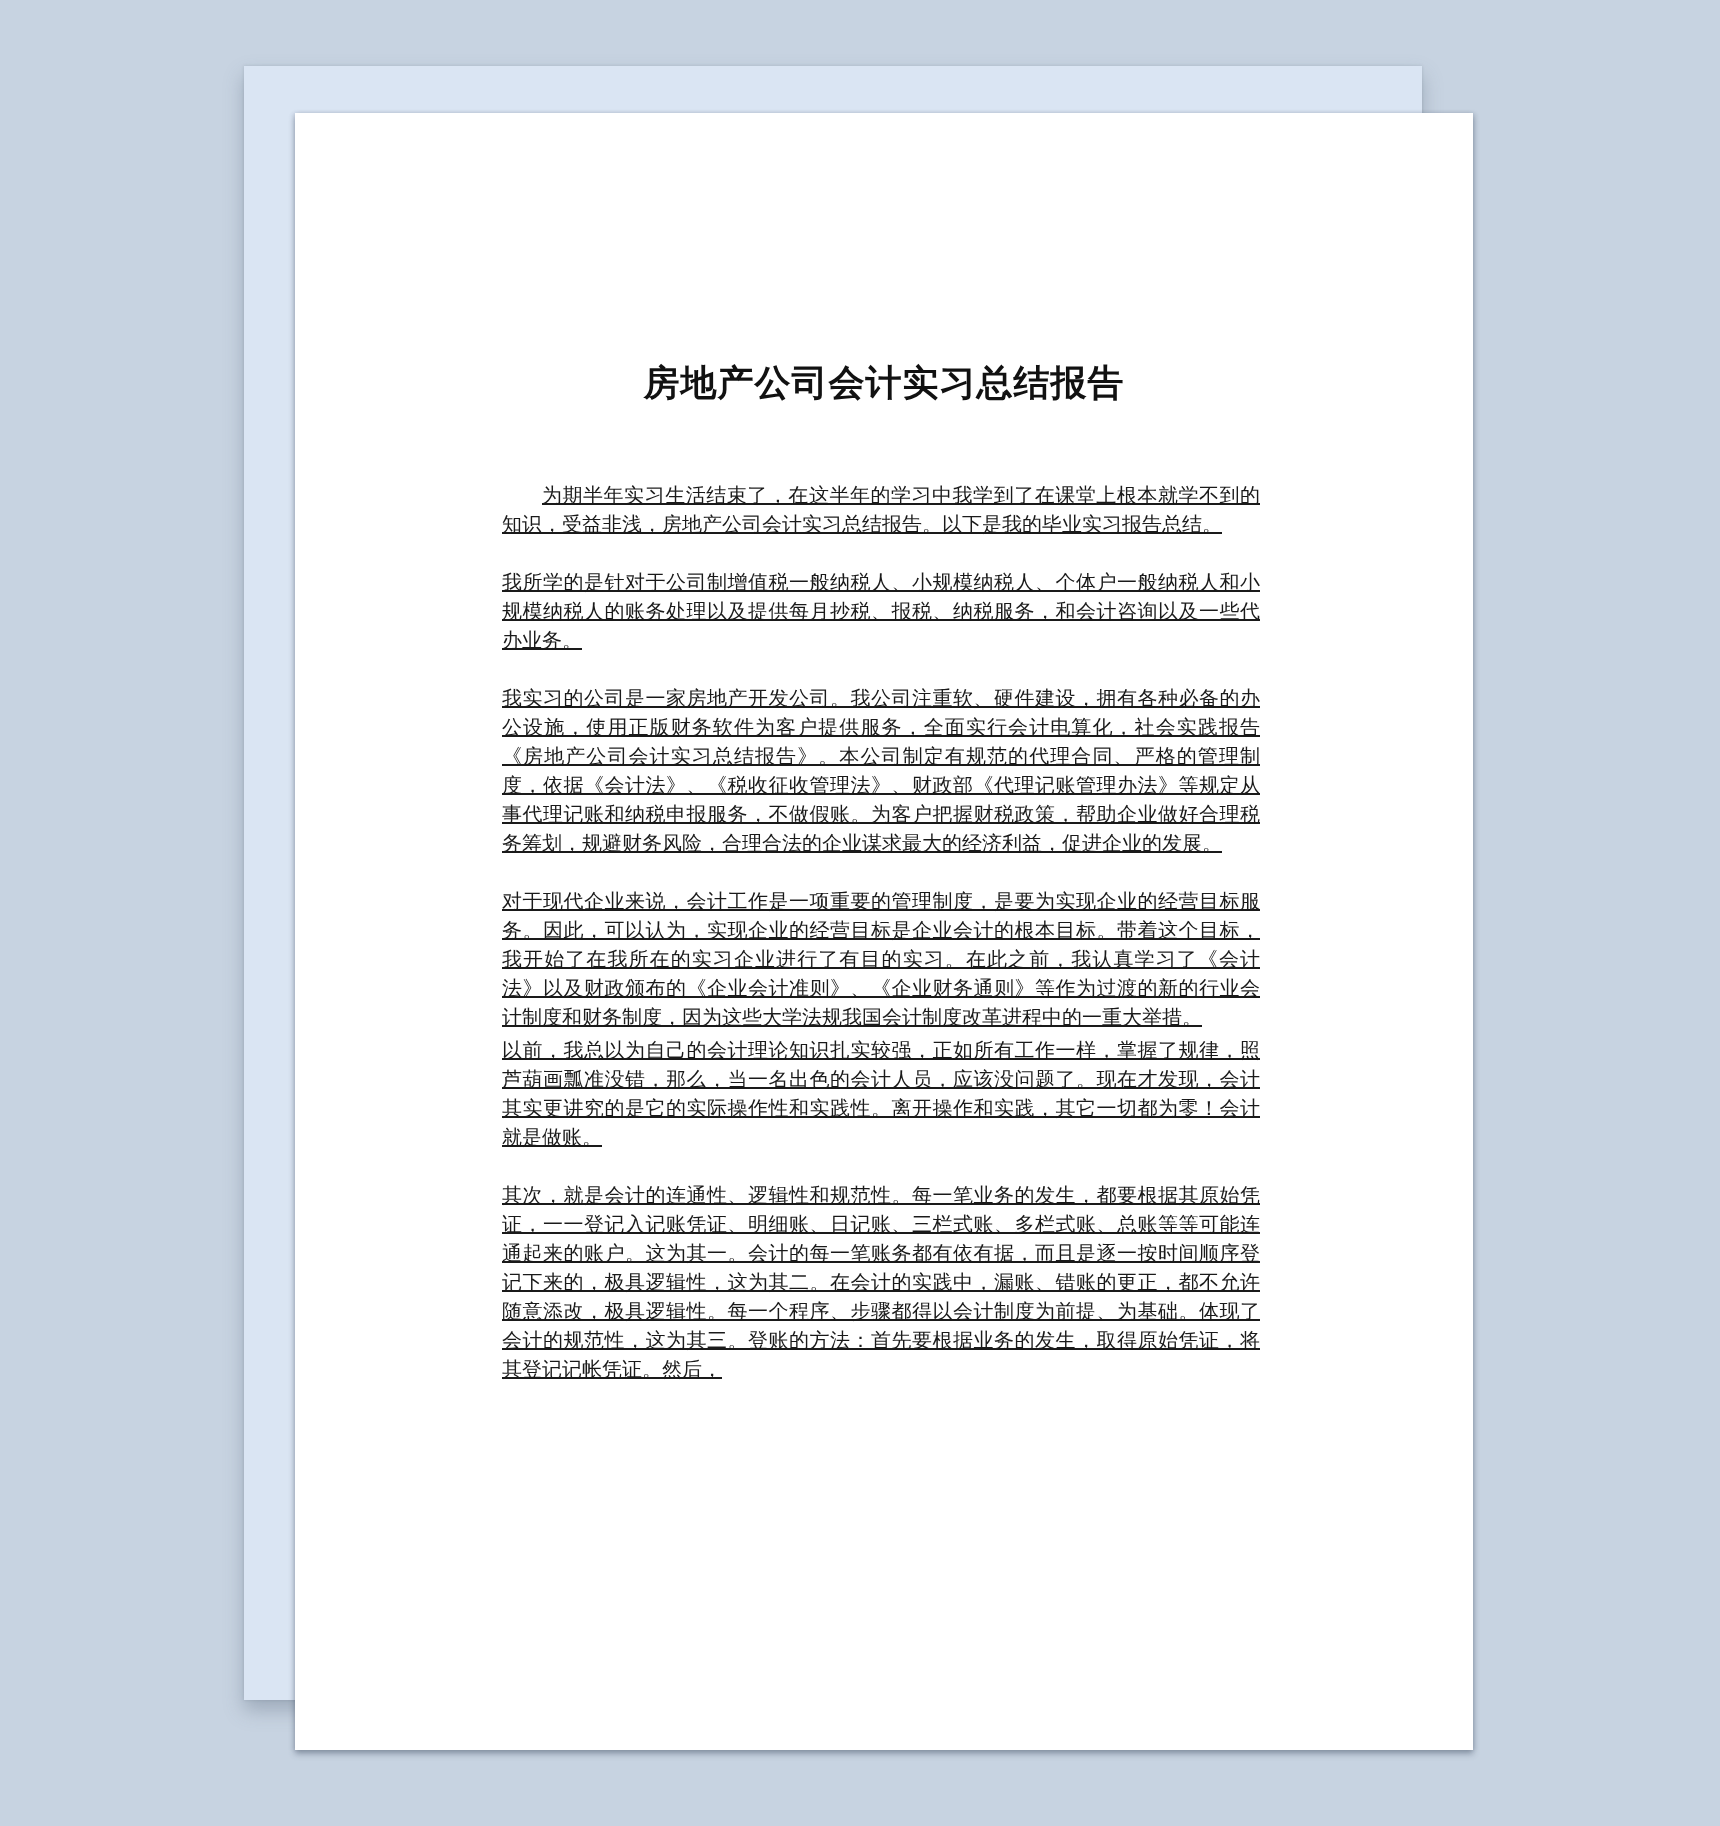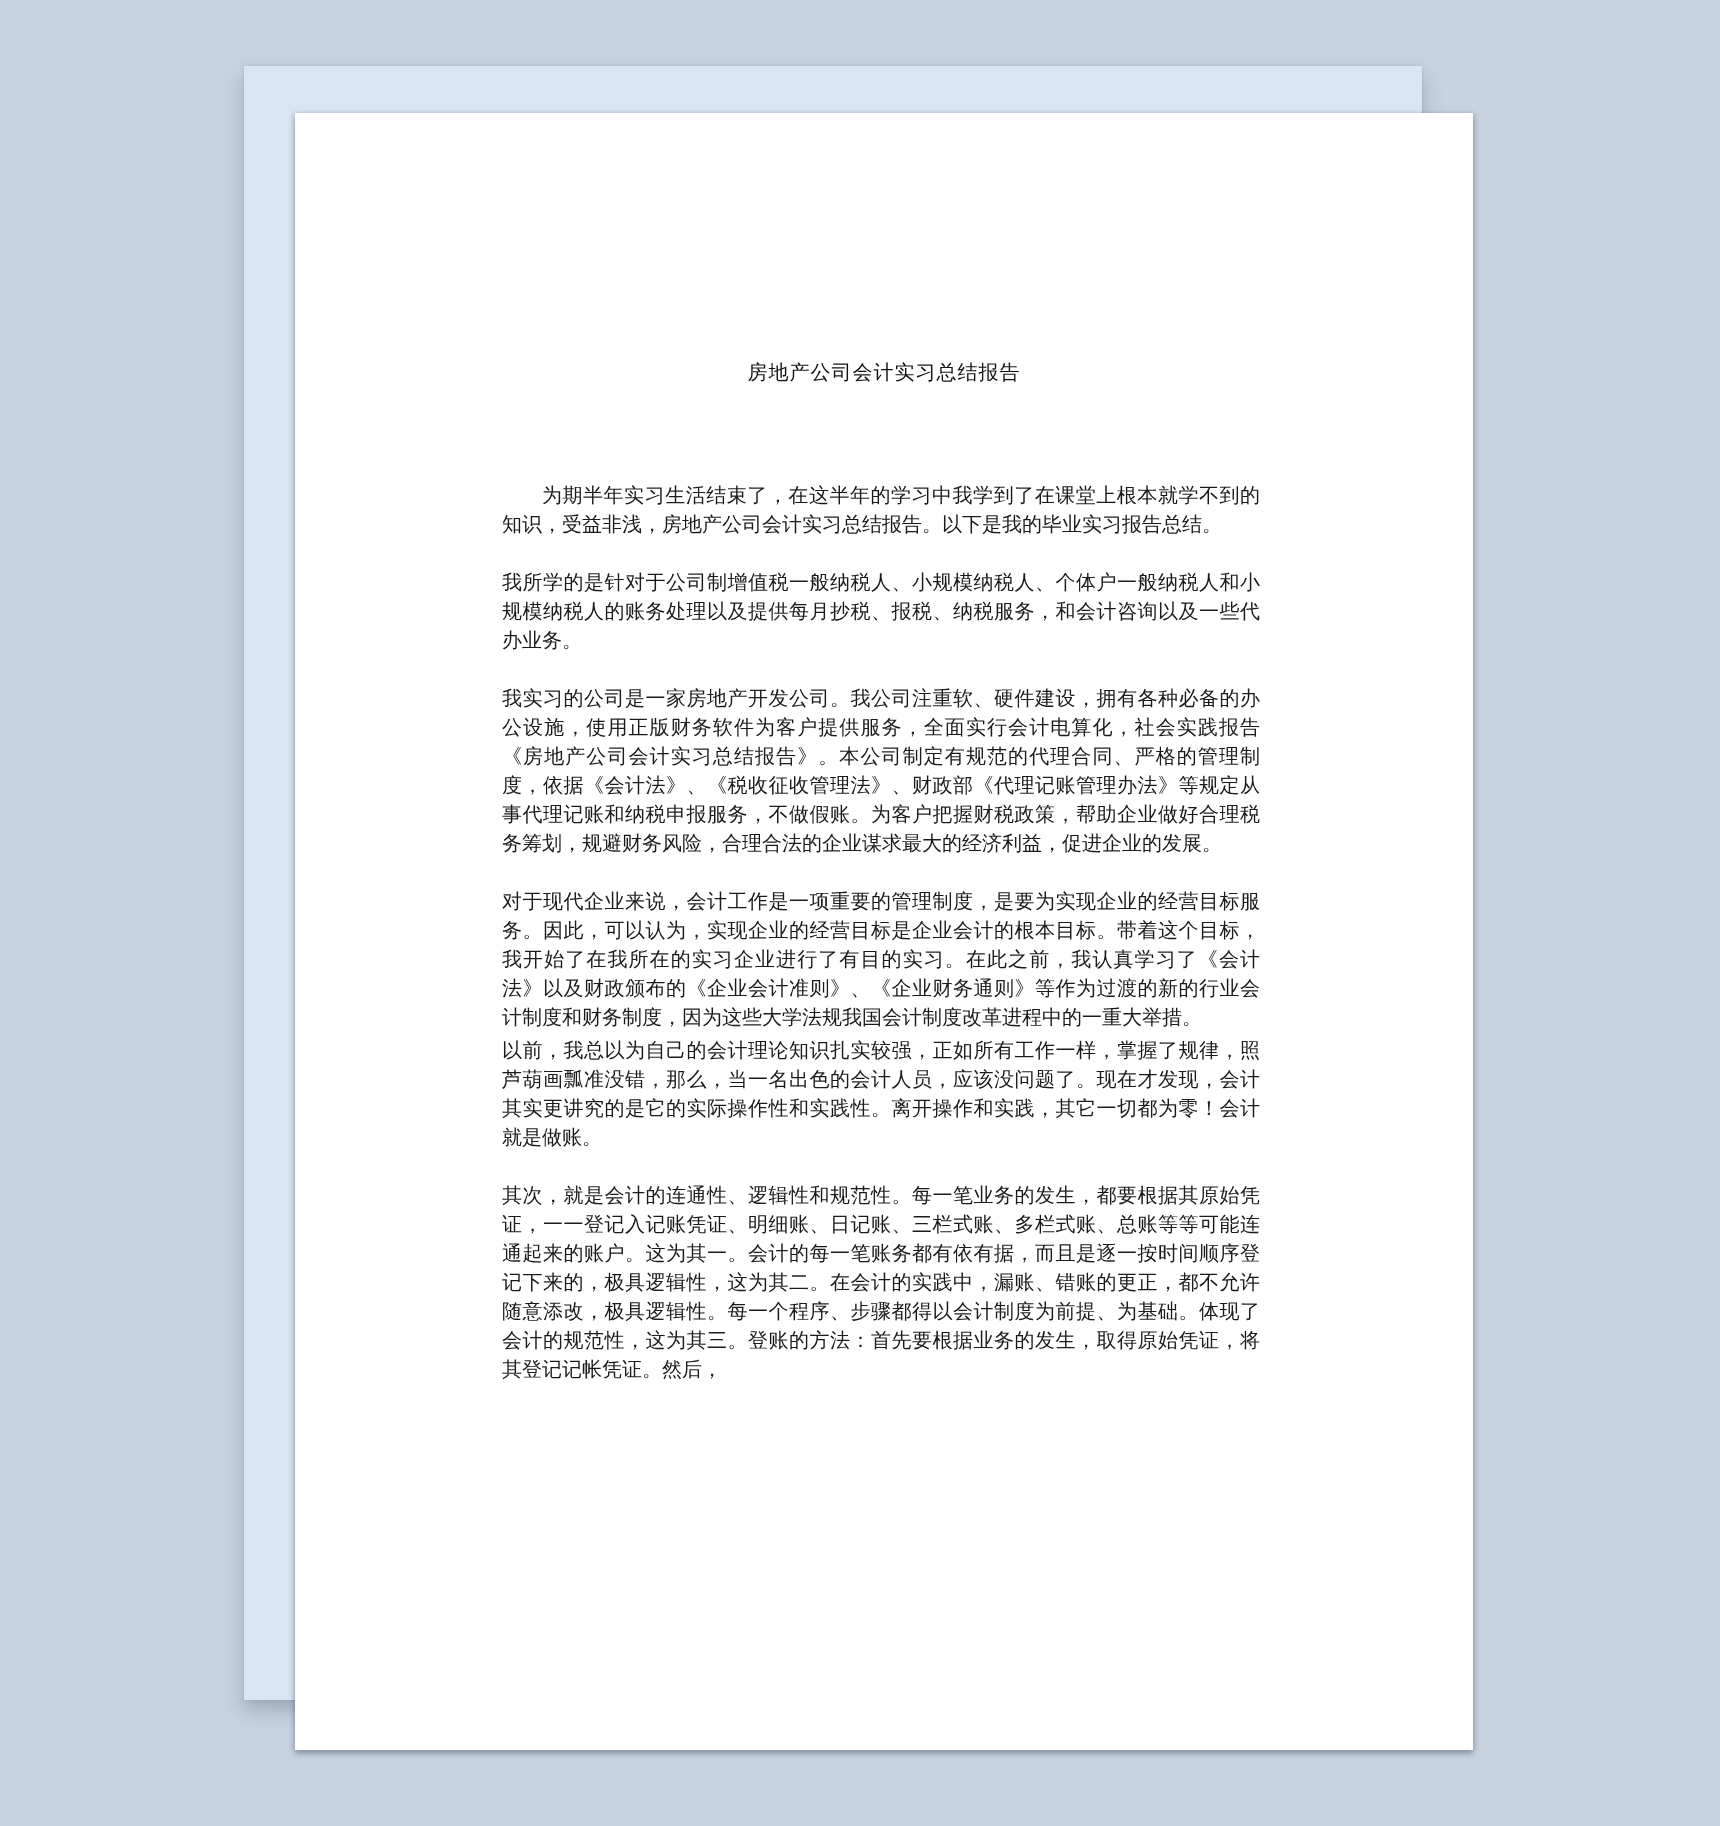--- a/index.html
+++ b/index.html
@@ -31,35 +31,36 @@
       height: 1637px;
       background: #ffffff;
       box-shadow: 0 4px 6px rgba(70, 85, 105, 0.45), -2px 0 4px rgba(70,85,105,0.12), 2px 0 4px rgba(70,85,105,0.15);
     }
     .doc-title {
       position: absolute;
       left: 0;
       right: 0;
       top: 246px;
       text-align: center;
-      font-size: 20px;
-      font-weight: normal;
+      font-size: 36px;
+      font-weight: bold;
       color: #111;
       letter-spacing: 1px;
       margin: 0;
     }
     .doc-body {
       position: absolute;
       left: 207px;
       top: 368px;
       width: 758px;
       color: #1a1a1a;
       font-size: 20px;
       line-height: 29px;
       text-align: justify;
+      text-decoration: underline;
     }
     .para {
       margin: 0 0 29px 0;
       white-space: normal;
       word-break: break-all;
     }
     .para.indent {
       text-indent: 40px;
     }
     .para.tight {

